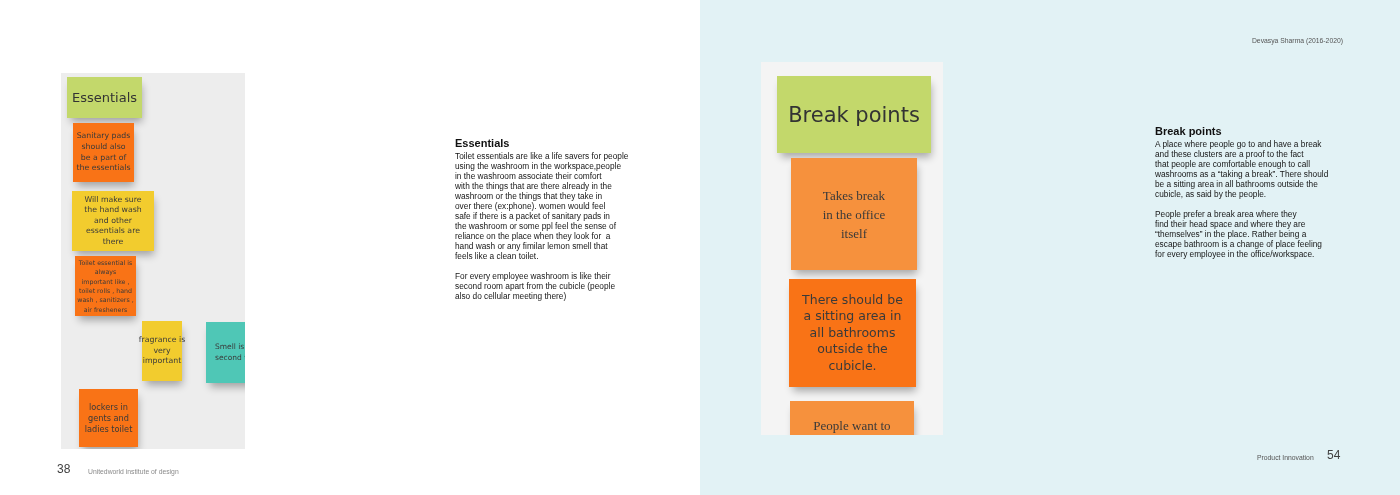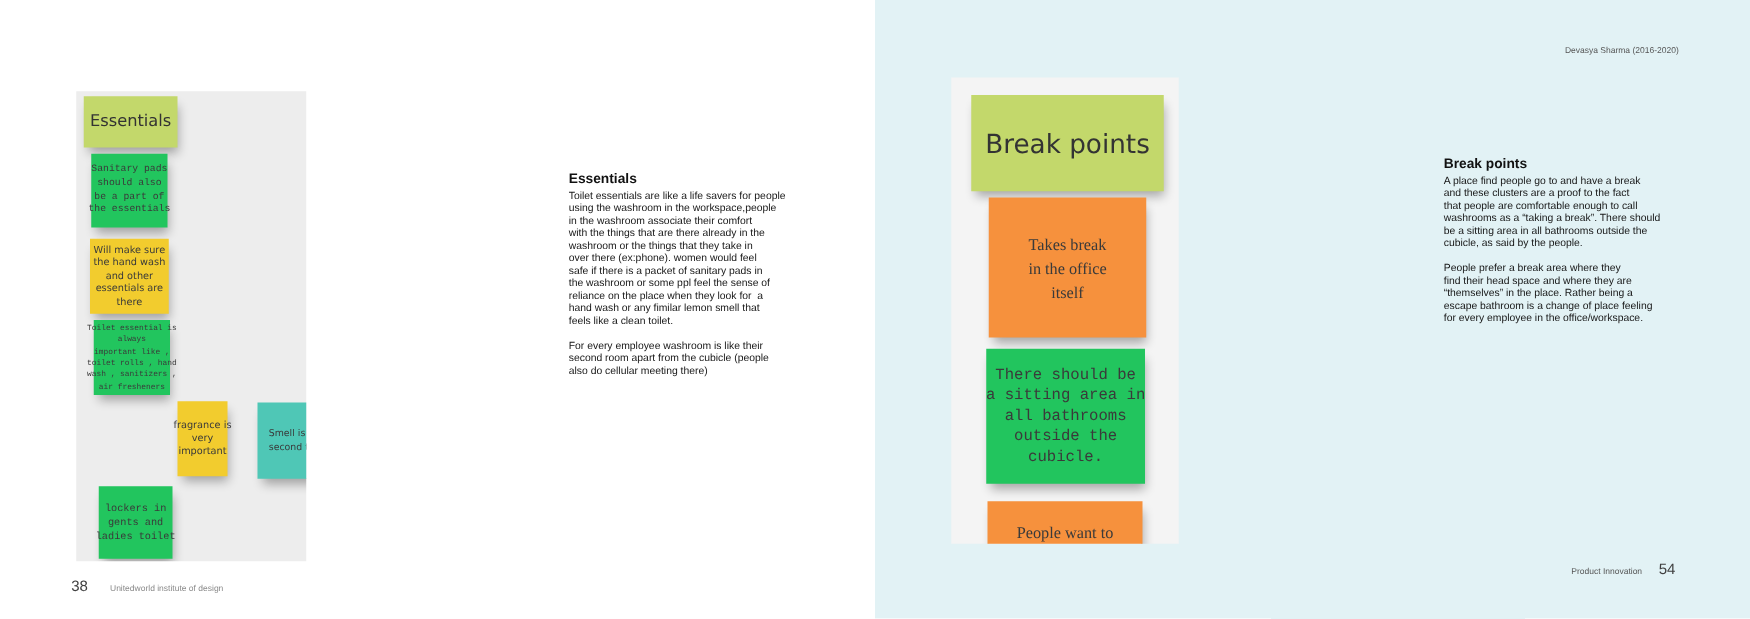--- a/index.html
+++ b/index.html
@@ -13,29 +13,29 @@
   .board{position:absolute;overflow:hidden;}
   .board-left{left:61px;top:59px;width:184px;height:376px;background:#ededed;}
   .board-right{left:61px;top:62px;width:182px;height:373px;background:#f4f4f4;}
 
   
   .note{position:absolute;display:flex;align-items:center;justify-content:center;
         text-align:center;white-space:pre;color:#3a3a3a;
         font-family:"DejaVu Sans",sans-serif;
         box-shadow:2px 6px 8px -2px rgba(0,0,0,0.32);}
   .green{background:#c3d86b;}
-  .blue{background:#22c55e;font-family:Liberation Mono, monospace;}
+  .blue{background:#f97316;}
   .gold{background:#f2cc2e;}
   .teal{background:#4fc7b6;}
   .orange{background:#f6913d;font-family:Liberation Serif, serif;}
 
   
   .ln1{left:6px;top:4px;width:75px;height:41px;font-size:13px;color:#333;}
   .ln2{left:12px;top:50px;width:61px;height:59px;font-size:7.8px;line-height:10.6px;}
-  .ln3{left:11px;top:118px;width:63px;height:60px;font-size:7.8px;line-height:10.4px;}
+  .ln3{left:11px;top:118px;width:82px;height:60px;font-size:7.8px;line-height:10.4px;}
   .ln4{left:14px;top:183px;width:61px;height:60px;font-size:6.3px;line-height:9.3px;}
   .ln5{left:16px;top:249px;width:60px;height:61px;font-size:7.8px;line-height:10.6px;}
   .ln6{left:81px;top:248px;width:40px;height:60px;font-size:7.8px;line-height:10.6px;}
   .ln7{left:145px;top:249px;width:70px;height:61px;font-size:7.5px;line-height:10.6px;
        justify-content:flex-start;padding-left:9px;box-sizing:border-box;text-align:left;}
   .ln8{left:18px;top:316px;width:59px;height:58px;font-size:8.2px;line-height:11px;}
 
   
   .rn1{left:16px;top:14px;width:154px;height:77px;font-size:21px;color:#333;}
   .rn2{left:30px;top:96px;width:126px;height:112px;font-size:13px;line-height:19px;}
@@ -128,21 +128,21 @@
 itself</div>
       <div class="note blue rn3">There should be
 a sitting area in
 all bathrooms
 outside the
 cubicle.</div>
       <div class="note orange rn4">People want to</div>
     </div>
 
     <h2 class="col-heading rp-heading">Break points</h2>
-    <div class="body-para rp-para1">A place find people go to and have a break
+    <div class="body-para rp-para1">A place where people go to and have a break
 and these clusters are a proof to the fact
 that people are comfortable enough to call
 washrooms as a “taking a break”. There should
 be a sitting area in all bathrooms outside the
 cubicle, as said by the people.</div>
     <div class="body-para rp-para2">People prefer a break area where they
 find their head space and where they are
 “themselves” in the place. Rather being a
 escape bathroom is a change of place feeling
 for every employee in the office/workspace.</div>

